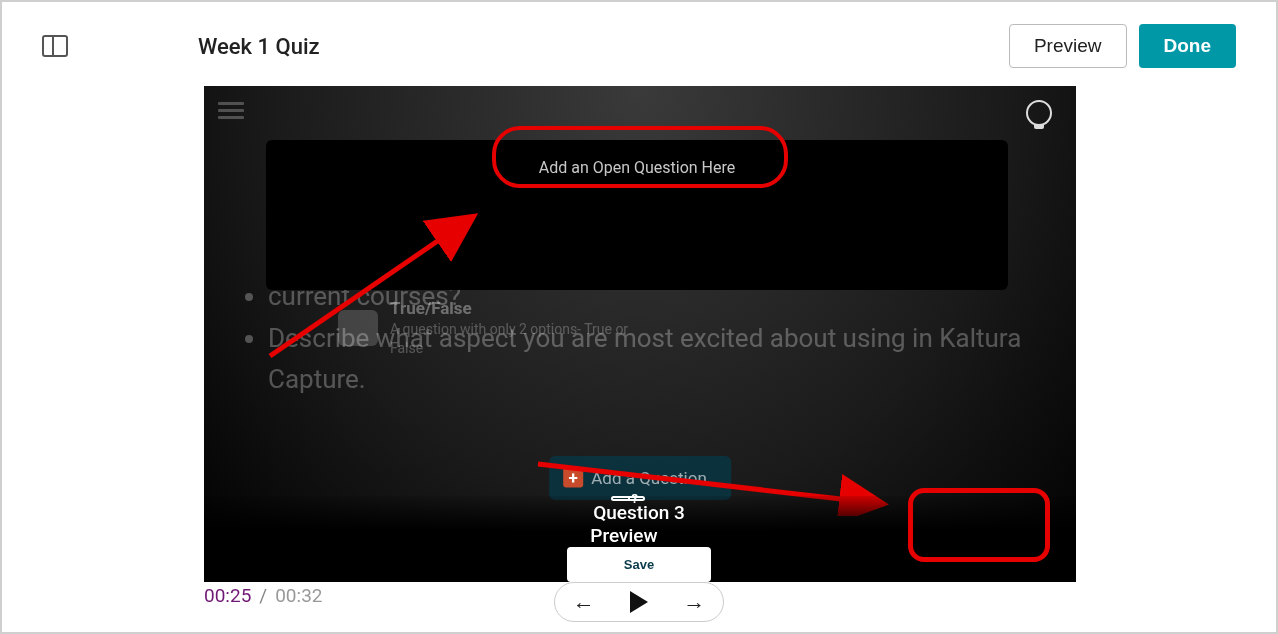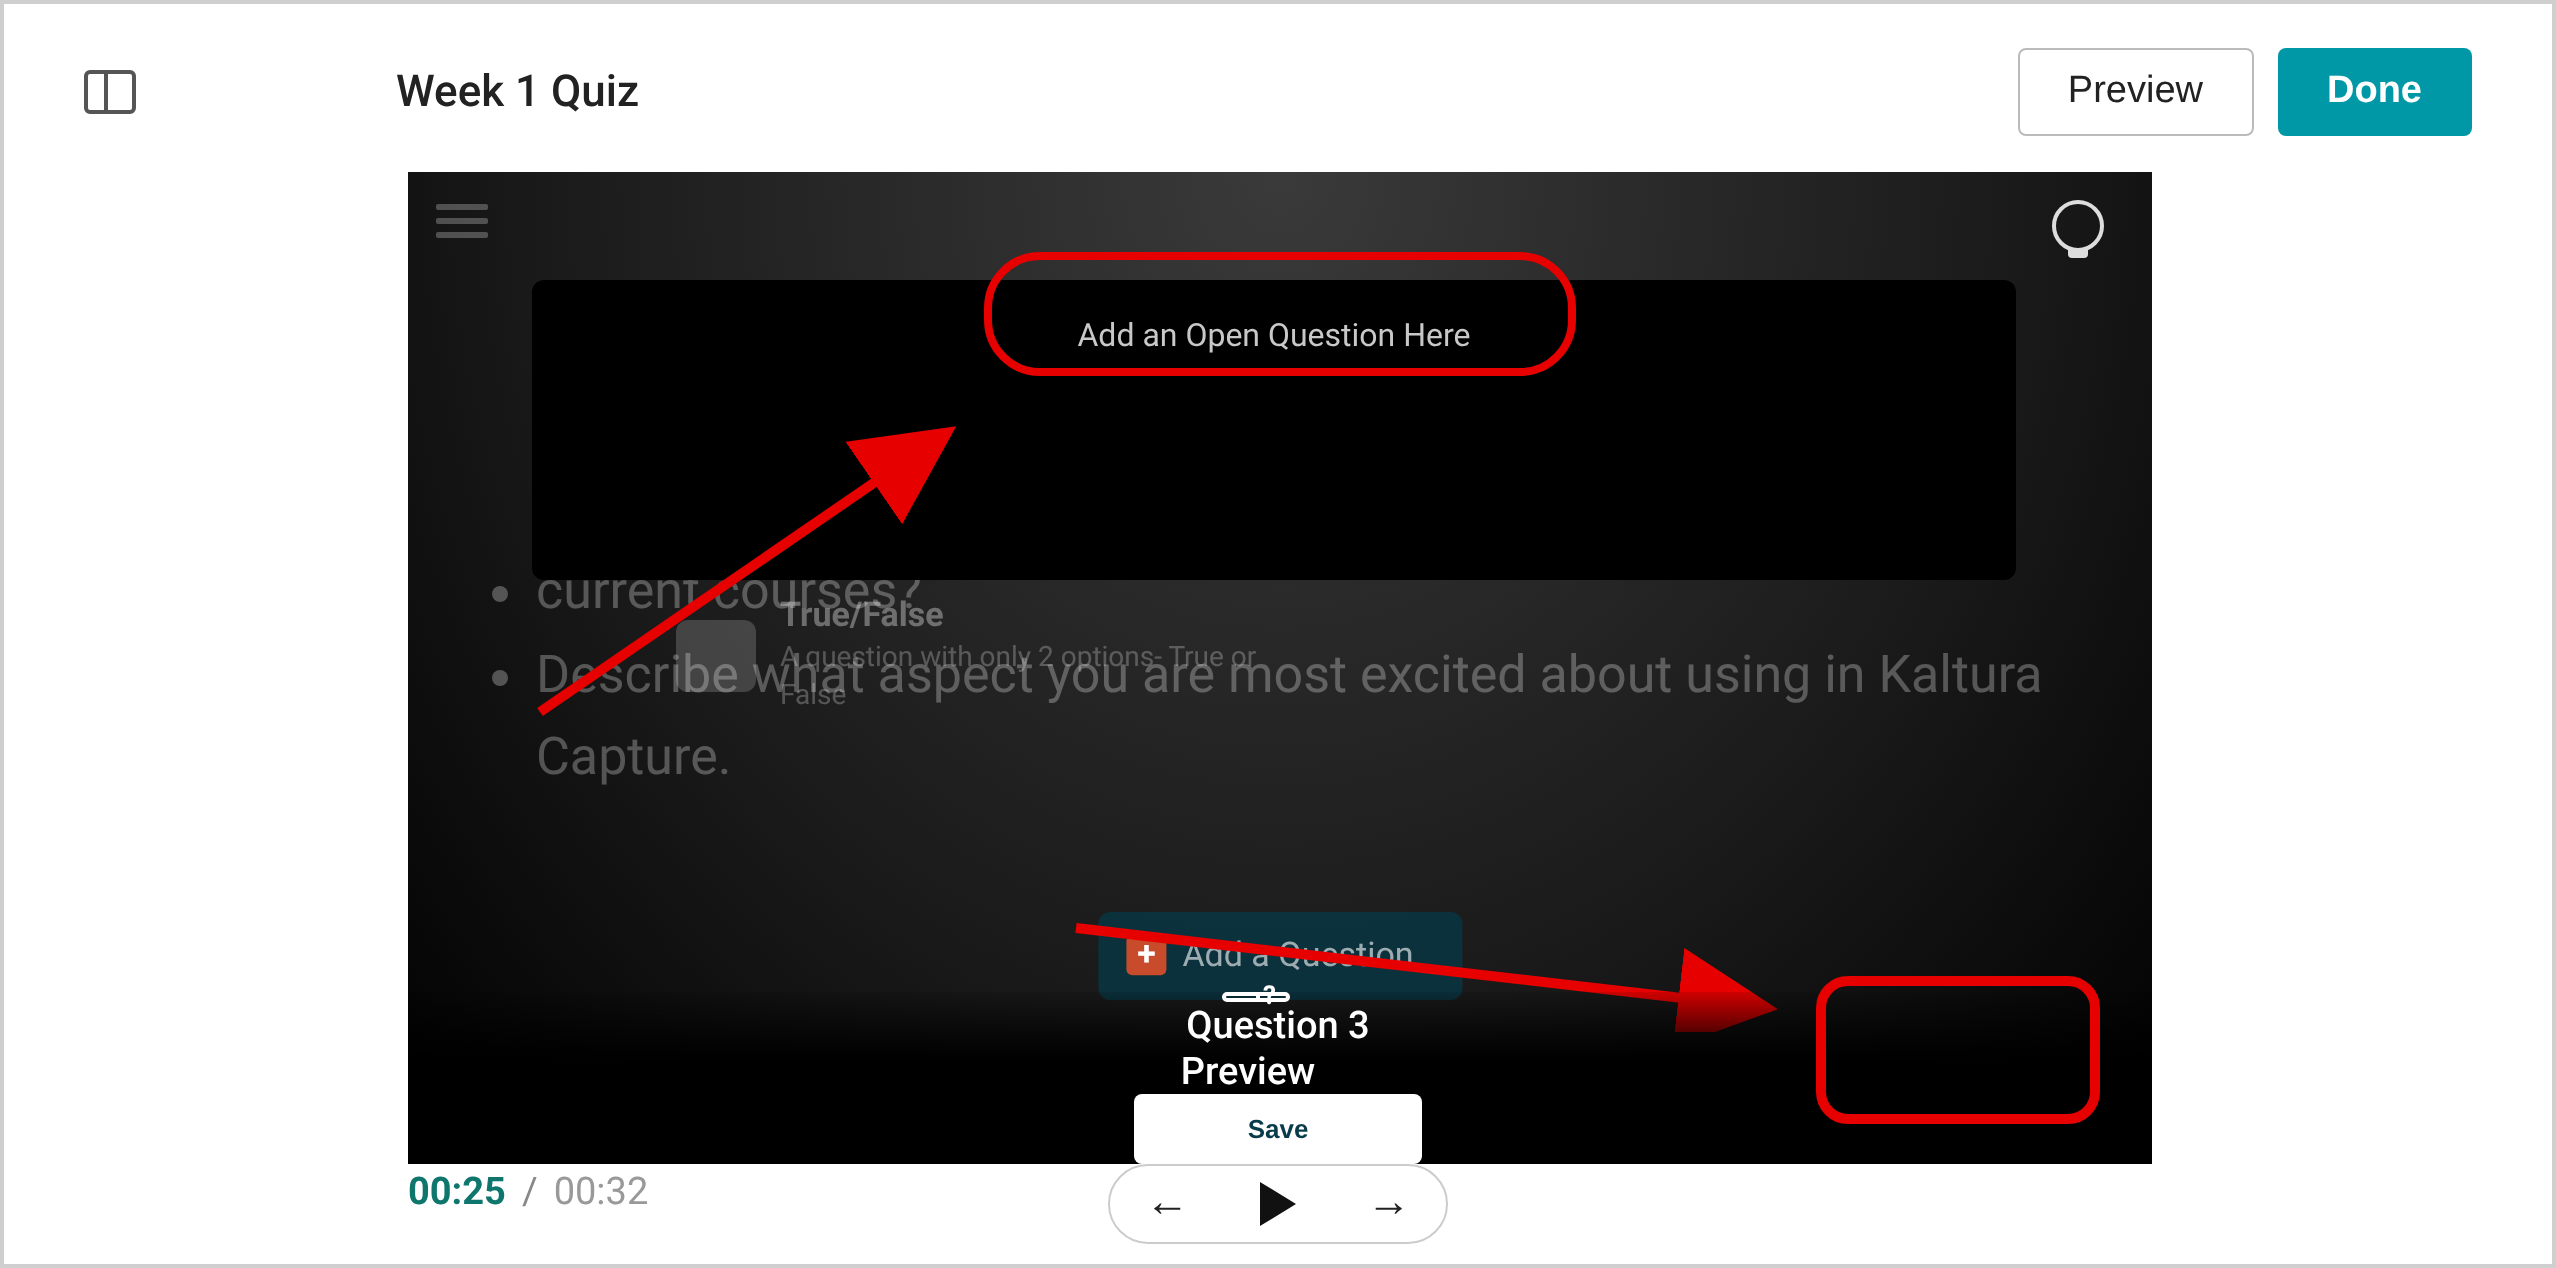--- a/index.html
+++ b/index.html
@@ -215,21 +215,21 @@
     width: 142px; height: 74px;
     pointer-events: none;
   }
   .timeline {
     position: absolute;
     left: 202px; right: 0; bottom: 14px;
     height: 46px;
     display: flex;
     align-items: center;
   }
-  .timecur { font-size: 19px; font-weight: 700; color: #0f766e; }
+  .timecur { font-size: 19px; font-weight: 400; color: #701a75; }
   .timesep { font-size: 19px; color: #888; margin: 0 8px; }
   .timedur { font-size: 19px; color: #999; }
   .transport {
     position: absolute;
     left: 50%; transform: translateX(-50%);
     bottom: 10px;
     width: 170px; height: 40px;
     border: 1px solid #ccc;
     border-radius: 22px;
     display: flex;

